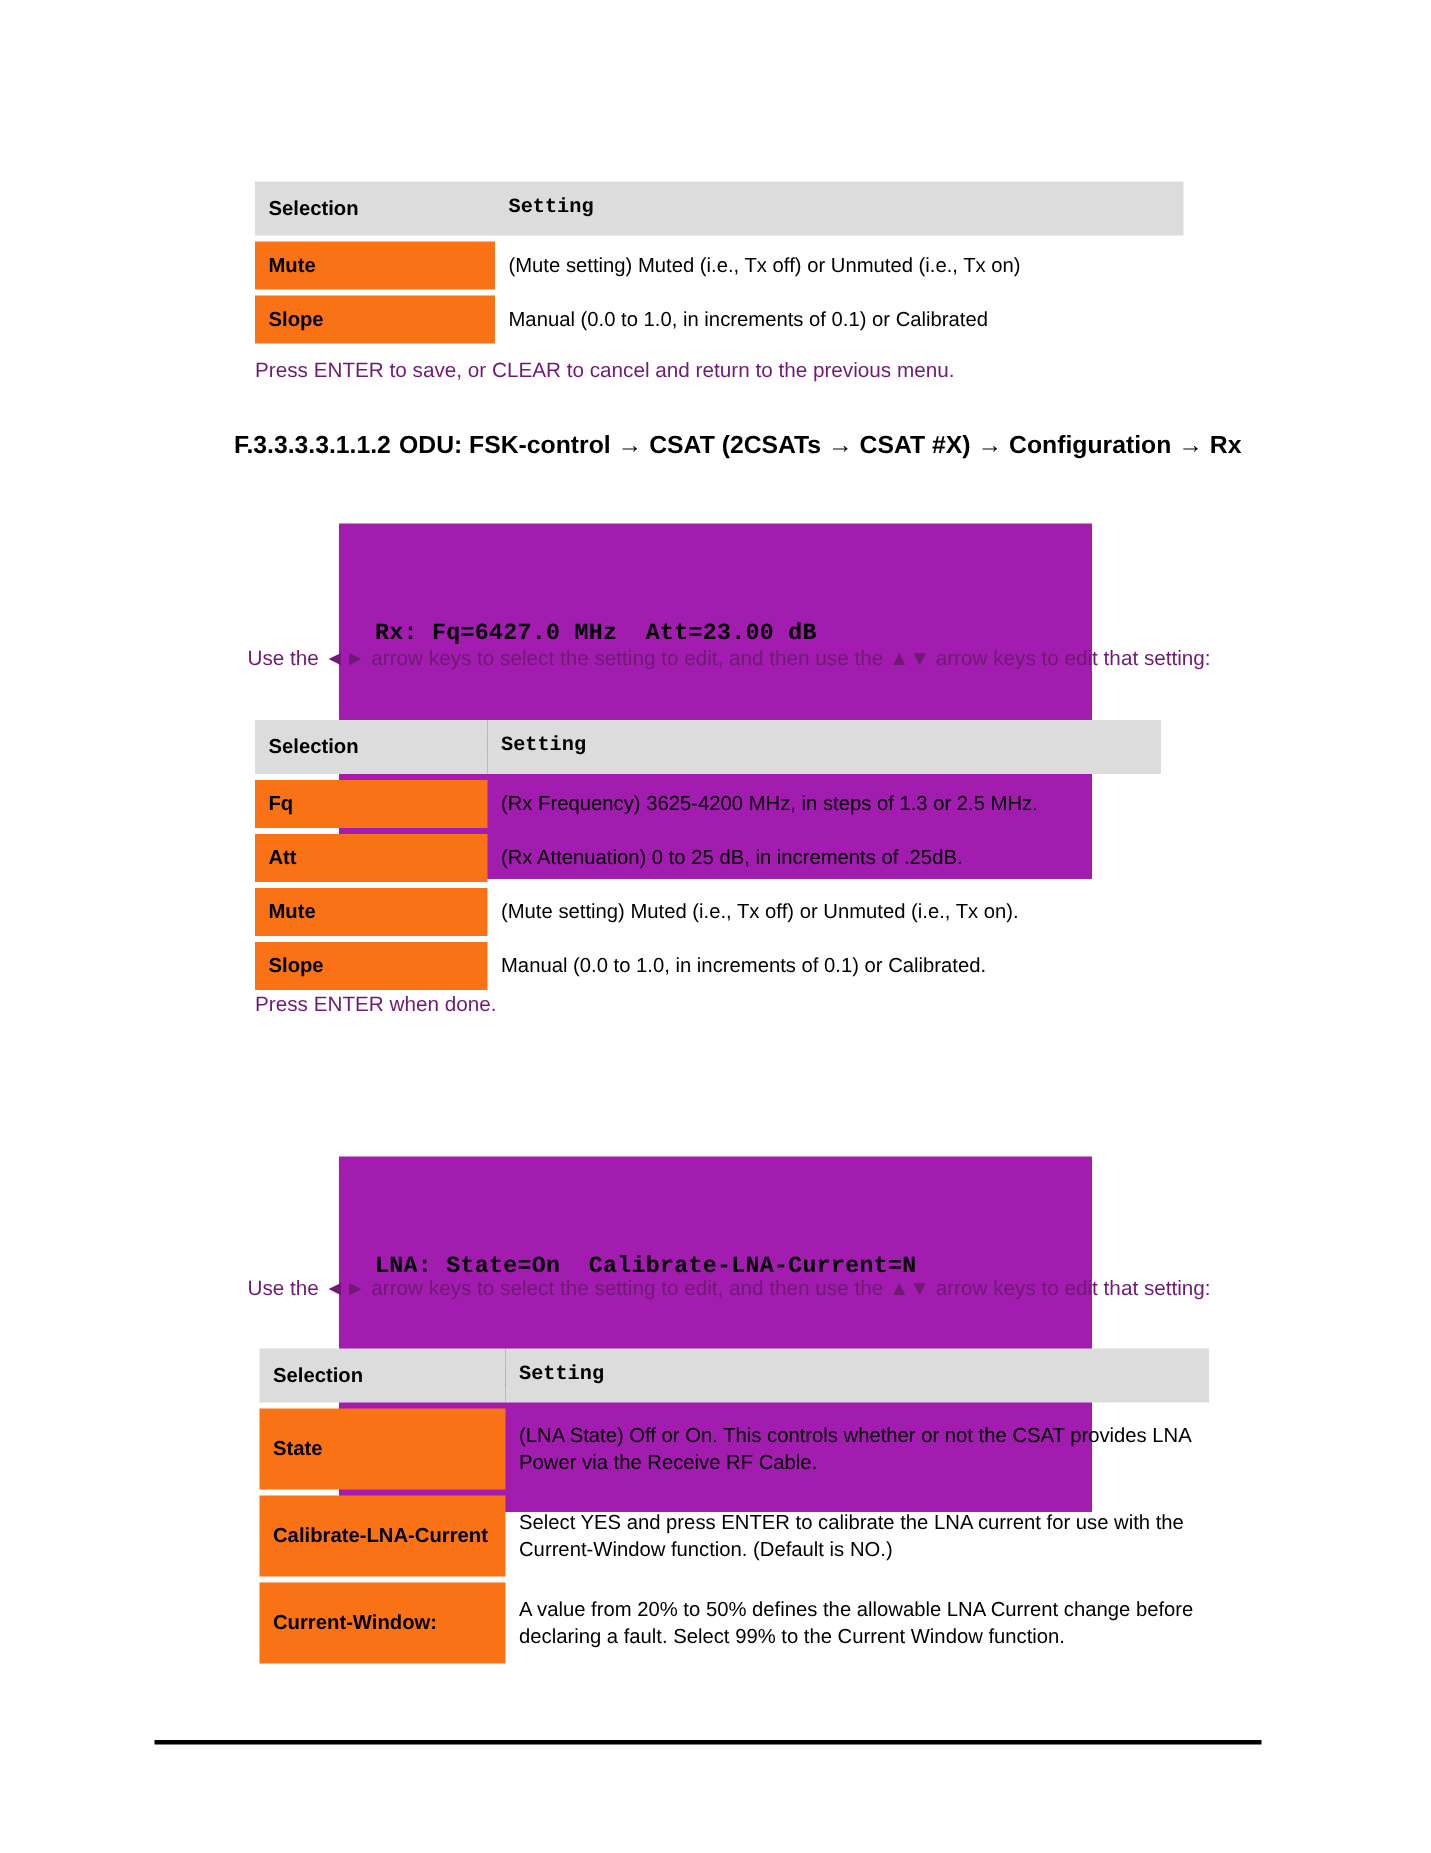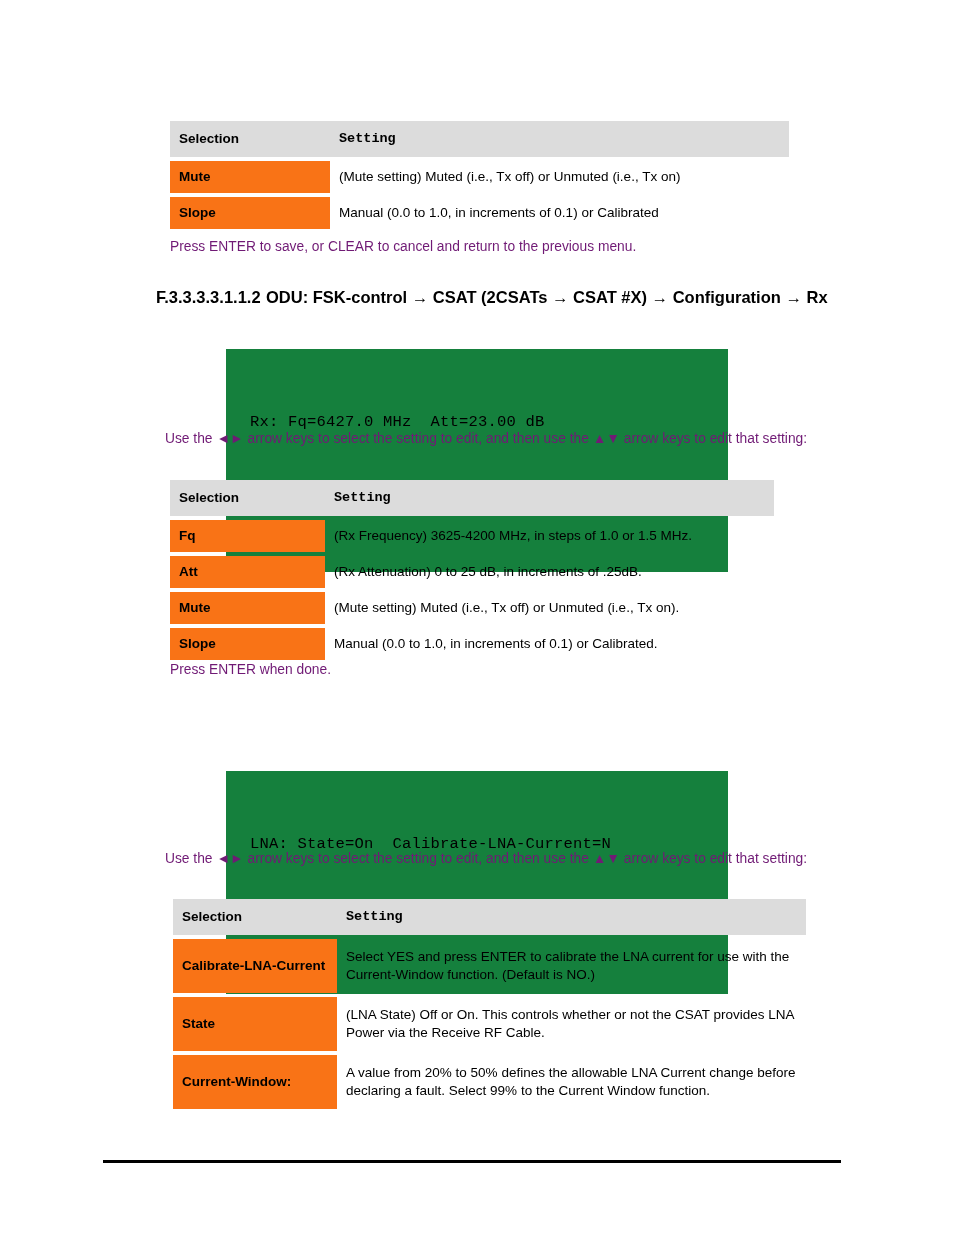--- a/index.html
+++ b/index.html
@@ -104,28 +104,28 @@
     display: block;
     margin-left: 158px;
     width: 600px;
   }
   #heading-rx  { left: 108px; top: 286px; width: 760px; }
   #heading-lna { left: 108px; top: 708px; width: 760px; }
 
   
   .lcd {
     position: absolute;
-    background: #15803d;
+    background: #a21caf;
     font-family: "Liberation Mono", "DejaVu Sans Mono", monospace;
     font-size: 15.5px;
-    font-weight: normal;
+    font-weight: bold;
     line-height: 1.62;
     color: #000;
     white-space: pre;
-    padding: 11px 0 11px 0;
+    padding: 11px 0 25px 0;
     letter-spacing: 0.2px;
   }
   .lcd .lcd-line { display: block; padding-left: 24px; }
   #lcd-rx  { left: 226px; top: 349px; width: 502px; }
   #lcd-lna { left: 226px; top: 771px; width: 502px; }
   .arrow-glyph { font-family: "DejaVu Sans", sans-serif; font-size: 13px; }
 
   
   #footer-rule {
     position: absolute;
@@ -174,21 +174,21 @@
   <div class="para" id="para-use-arrows-rx"><span>Use the ◄► arrow keys to select the setting to edit, and then use the ▲▼ arrow keys to edit that setting:</span></div>
 
   <table class="spec-table" id="table-rx">
     <tbody>
       <tr class="header-row">
         <td class="sel">Selection</td>
         <td class="setting">Setting</td>
       </tr>
       <tr class="body-row">
         <td class="sel">Fq</td>
-        <td class="setting"><b>(Rx Frequency)</b><span> 3625-4200 MHz, in steps of 1.0 or 1.5 MHz.</span></td>
+        <td class="setting"><b>(Rx Frequency)</b><span> 3625-4200 MHz, in steps of 1.3 or 2.5 MHz.</span></td>
       </tr>
       <tr class="body-row">
         <td class="sel">Att</td>
         <td class="setting"><b>(Rx Attenuation)</b><span> 0 to 25 dB, in increments of .25dB.</span></td>
       </tr>
       <tr class="body-row">
         <td class="sel">Mute</td>
         <td class="setting"><b>(Mute setting) Muted</b><span> (i.e., Tx off) or </span><b>Unmuted</b><span> (i.e., Tx on).</span></td>
       </tr>
       <tr class="body-row">
@@ -208,28 +208,28 @@
 
   <div class="para" id="para-use-arrows-lna"><span>Use the ◄► arrow keys to select the setting to edit, and then use the ▲▼ arrow keys to edit that setting:</span></div>
 
   <table class="spec-table" id="table-lna">
     <tbody>
       <tr class="header-row">
         <td class="sel">Selection</td>
         <td class="setting">Setting</td>
       </tr>
       <tr class="body-row">
+        <td class="sel">State</td>
+        <td class="setting"><b>(LNA State) Off</b><span> or </span><b>On.</b><span> This controls whether or not the CSAT provides LNA Power via the Receive RF Cable.</span></td>
+      </tr>
+      <tr class="body-row">
         <td class="sel">Calibrate-LNA-Current</td>
         <td class="setting"><span>Select </span><b>YES</b><span> and press </span><b>ENTER</b><span> to calibrate the LNA current for use with the Current-Window function. (Default is </span><b>NO</b><span>.)</span></td>
       </tr>
       <tr class="body-row">
-        <td class="sel">State</td>
-        <td class="setting"><b>(LNA State) Off</b><span> or </span><b>On.</b><span> This controls whether or not the CSAT provides LNA Power via the Receive RF Cable.</span></td>
-      </tr>
-      <tr class="body-row">
         <td class="sel">Current-Window:</td>
         <td class="setting"><span>A value from </span><b>20%</b><span> to </span><b>50%</b><span> defines the allowable LNA Current change before declaring a fault. Select </span><b>99%</b><span> to          the Current Window function.</span></td>
       </tr>
     </tbody>
   </table>
 
   <div id="footer-rule"></div>
 
 </div>
 

